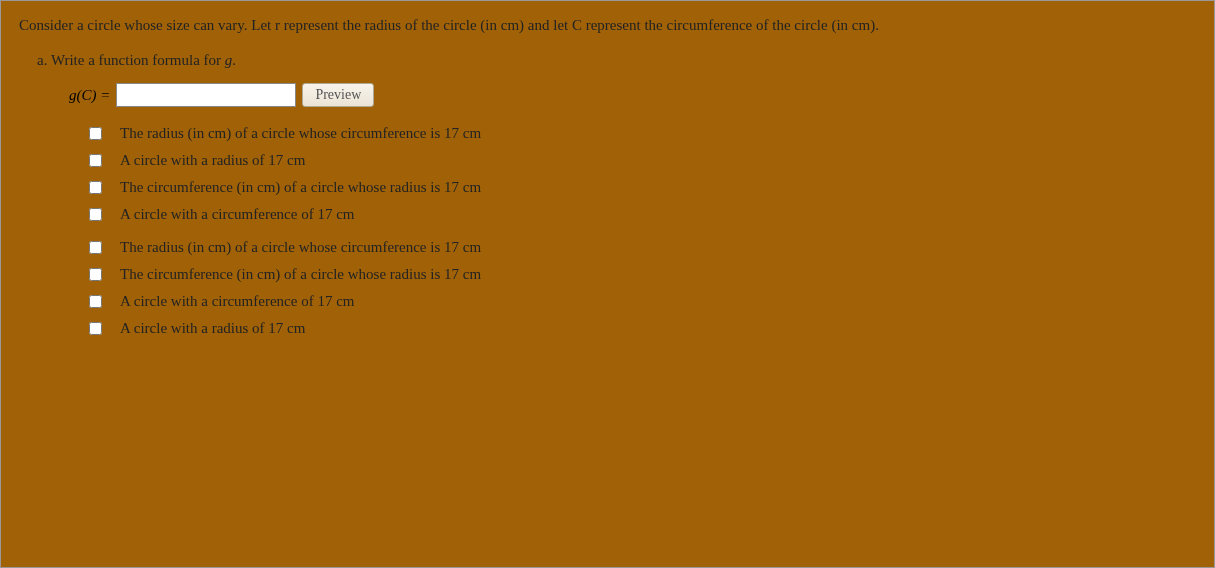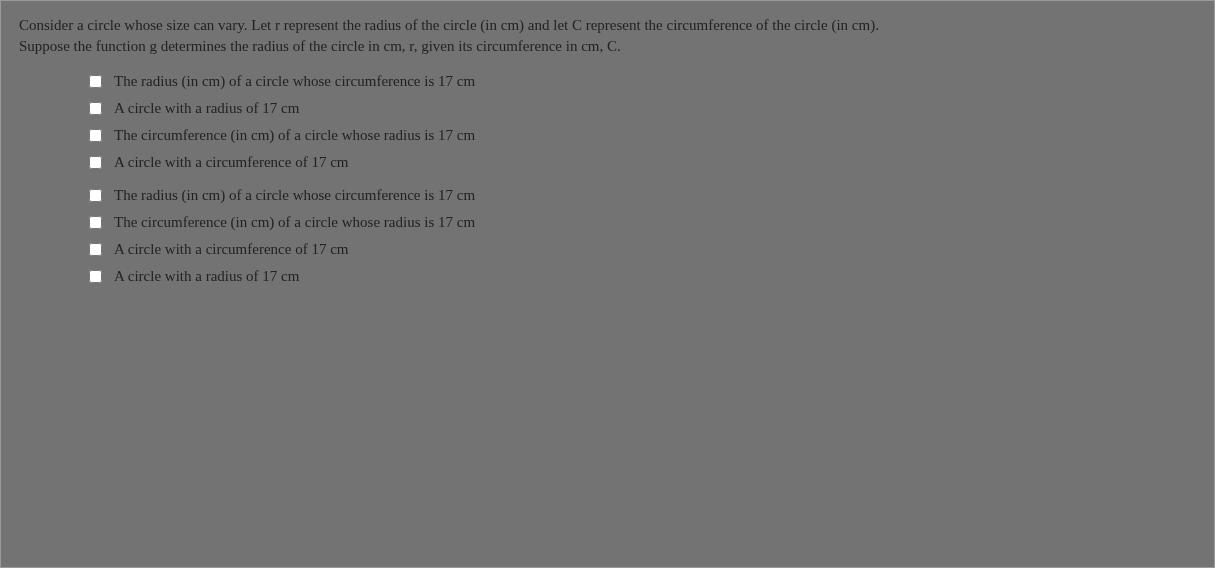--- a/index.html
+++ b/index.html
@@ -10,21 +10,21 @@
     body {
       font-family: Georgia, 'Times New Roman', serif;
       background: #e8e0d8;
       width: 1215px;
       height: 568px;
       overflow: hidden;
     }
     .container {
       border: 1px solid #999;
       padding: 14px 18px;
-      background: #737373;
+      background: #a16207;
       height: 100%;
     }
     .intro {
       font-size: 15px;
       color: #222;
       line-height: 1.4;
       margin-bottom: 16px;
     }
     .question-part {
       margin-left: 18px;
@@ -63,21 +63,21 @@
       color: #555;
       cursor: pointer;
       font-family: inherit;
     }
     .options {
       margin-left: 52px;
     }
     .option-row {
       display: flex;
       align-items: center;
-      gap: 12px;
+      gap: 18px;
       margin-bottom: 10px;
     }
     .option-row input[type="checkbox"] {
       width: 13px;
       height: 13px;
       cursor: pointer;
     }
     .option-label {
       font-size: 15px;
       color: #222;
@@ -85,24 +85,31 @@
     .italic {
       font-style: italic;
     }
   </style>
 </head>
 <body>
 
 <div class="container">
   <div class="intro">
     <span>Consider a circle whose size can vary. Let r represent the radius of the circle (in cm) and let C represent the circumference of the circle (in cm).</span><br>
-    <span>Suppose the function g determines the radius of the circle in cm, r, given its circumference in cm, C.</span>
   </div>
 
   <div class="question-part">
+    <div class="part-label">
+      a. Write a function formula for <span class="italic">g</span>.
+    </div>
+    <div class="formula-row">
+      <span class="formula-prefix">g(C) =</span>
+      <input type="text" class="formula-input" style="">
+      <button class="preview-btn">Preview</button>
+    </div>
   </div>
 
   <div class="question-part">
     <div class="options">
       <div class="option-row">
         <input type="checkbox" style="">
         <span class="option-label">The radius (in cm) of a circle whose circumference is 17 cm</span>
       </div>
       <div class="option-row">
         <input type="checkbox" style="">

